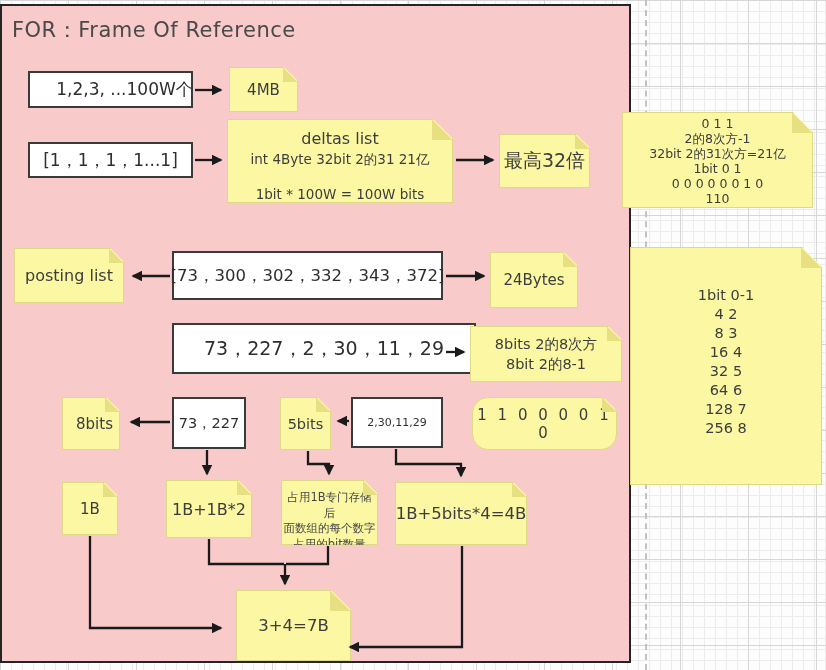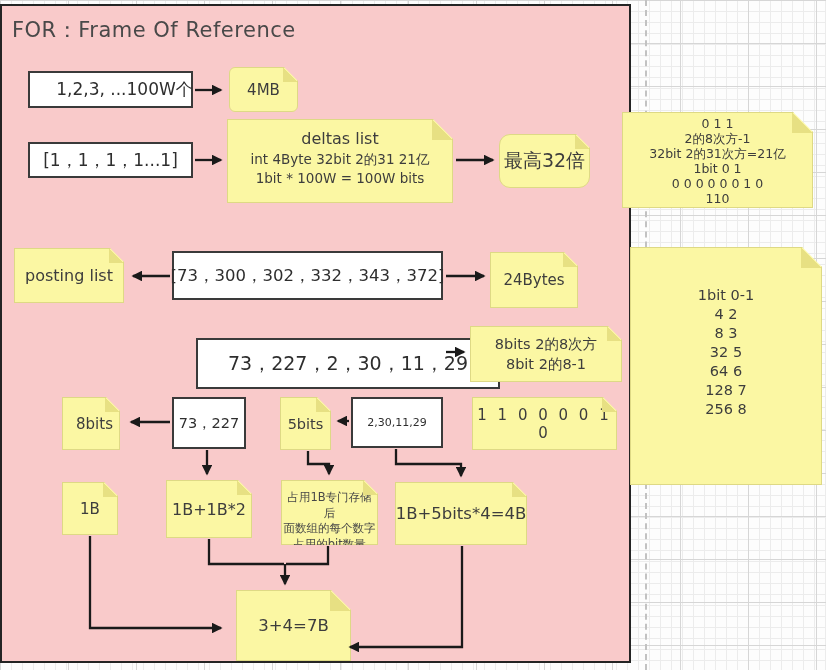--- a/index.html
+++ b/index.html
@@ -54,33 +54,33 @@
 <div class="stage">
 
   <div class="page-divider"></div>
   <div class="canvas"></div>
 
   <div class="title">FOR：Frame Of Reference</div>
 
   <div class="wbox" style="left:28px;top:71px;width:165px;height:37px;font-size:17px;padding-left:28px;">
     <span>1,2,3, ...100W个</span>
   </div>
-  <div class="note flex" style="left:229px;top:67px;width:69px;height:45px;font-size:15px;border-radius:6px;">
+  <div class="note flex" style="left:229px;top:67px;width:69px;height:45px;font-size:15px;">
     <span>4MB</span>
   </div>
 
   <div class="wbox" style="left:28px;top:142px;width:165px;height:36px;font-size:17px;">
     <span>[1，1，1，1...1]</span>
   </div>
   <div class="note big-fold" style="left:227px;top:119px;width:226px;height:84px;padding-top:7px;">
     <span class="ln" style="font-size:16px;line-height:23px;">deltas list</span>
     <span class="ln" style="font-size:13.5px;line-height:19px;">int 4Byte 32bit  2的31 21亿</span>
-    <span class="ln" style="font-size:13.5px;line-height:19px;">1bit * 100W = 100W bits</span>
+    <span class="ln" style="font-size:13.5px;line-height:19px;margin-top:16px;">1bit * 100W = 100W bits</span>
   </div>
-  <div class="note flex" style="left:499px;top:134px;width:91px;height:54px;font-size:19px;border-radius:11px;">
+  <div class="note flex" style="left:499px;top:134px;width:91px;height:54px;font-size:19px;">
     <span>最高32倍</span>
   </div>
 
   <div class="note big-fold" style="left:622px;top:112px;width:191px;height:96px;padding-top:3px;font-size:12.5px;line-height:15px;">
     <span class="ln">0 1 1</span>
     <span class="ln">2的8次方-1</span>
     <span class="ln">32bit 2的31次方=21亿</span>
     <span class="ln">1bit 0 1</span>
     <span class="ln">0 0 0 0 0 0 1 0</span>
     <span class="ln">110</span>
@@ -89,51 +89,52 @@
   <div class="note flex" style="left:14px;top:248px;width:110px;height:55px;font-size:16px;">
     <span>posting list</span>
   </div>
   <div class="wbox" style="left:172px;top:251px;width:271px;height:49px;font-size:16.5px;">
     <span>[73，300，302，332，343，372]</span>
   </div>
   <div class="note flex" style="left:490px;top:252px;width:88px;height:56px;font-size:15px;">
     <span>24Bytes</span>
   </div>
 
-  <div class="wbox" style="left:172px;top:338px;width:304px;height:51px;font-size:19px;margin-left:24px;">
+  <div class="wbox" style="left:172px;top:323px;width:304px;height:51px;font-size:19px;">
     <span>73，227，2，30，11，29</span>
   </div>
   <div class="note" style="left:470px;top:326px;width:152px;height:56px;padding-top:7px;font-size:14.5px;line-height:20px;">
     <span class="ln">8bits 2的8次方</span>
     <span class="ln">8bit  2的8-1</span>
   </div>
 
   <div class="note big-fold" style="left:630px;top:247px;width:192px;height:238px;padding-top:38px;font-size:14.5px;line-height:19px;">
     <span class="ln">1bit  0-1</span>
     <span class="ln">4 2</span>
     <span class="ln">8  3</span>
+    <span class="ln">16 4</span>
     <span class="ln">32 5</span>
     <span class="ln">64 6</span>
     <span class="ln">128 7</span>
     <span class="ln">256 8</span>
   </div>
 
   <div class="note flex" style="left:62px;top:397px;width:58px;height:53px;font-size:15px;padding-left:7px;">
     <span>8bits</span>
   </div>
   <div class="wbox" style="left:172px;top:397px;width:74px;height:52px;font-size:14.5px;">
     <span>73，227</span>
   </div>
   <div class="note flex" style="left:280px;top:397px;width:51px;height:53px;font-size:14.5px;">
     <span>5bits</span>
   </div>
   <div class="wbox" style="left:351px;top:397px;width:92px;height:51px;font-size:11px;">
     <span>2,30,11,29</span>
   </div>
-  <div class="note flex" style="left:472px;top:397px;width:145px;height:53px;font-size:15px;letter-spacing:3px;">
+  <div class="note flex" style="left:472px;top:397px;width:145px;height:53px;font-size:15px;letter-spacing:3px;border-radius:16px;">
     <span>1 1 0 0 0 0 1 0</span>
   </div>
 
   <div class="note flex" style="left:62px;top:482px;width:56px;height:53px;font-size:15px;">
     <span>1B</span>
   </div>
   <div class="note flex" style="left:166px;top:480px;width:86px;height:58px;font-size:16px;">
     <span>1B+1B*2</span>
   </div>
   <div class="note" style="left:281px;top:480px;width:97px;height:65px;padding-top:9px;font-size:11.5px;line-height:15.5px;color:#474747;">

